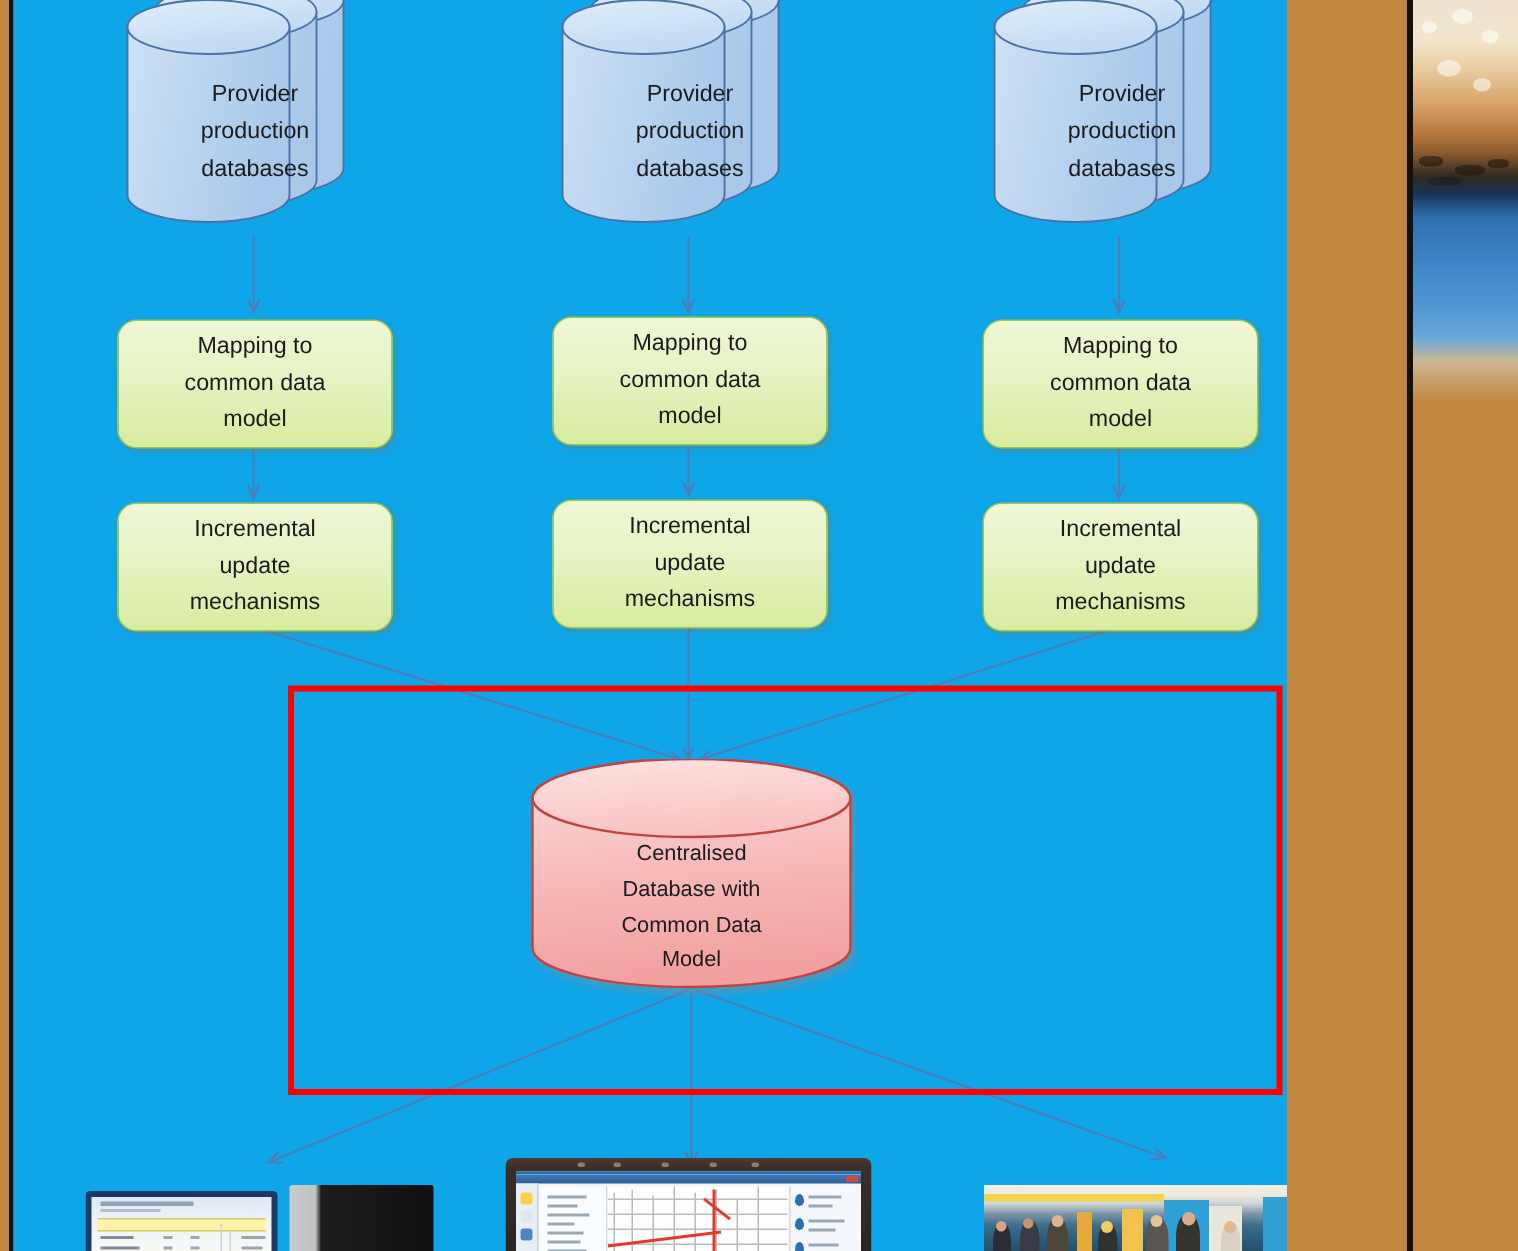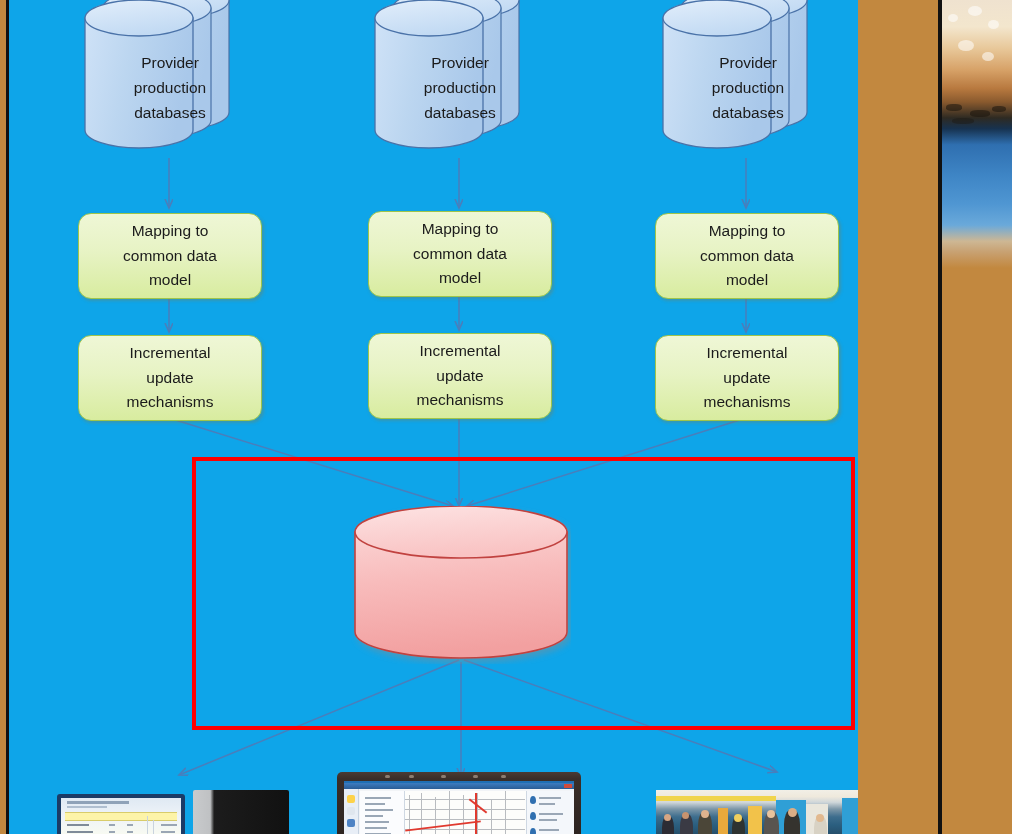--- a/index.html
+++ b/index.html
@@ -362,20 +362,24 @@
           </linearGradient>
           <filter id="cshadow" x="-20%" y="-20%" width="150%" height="150%">
             <feDropShadow dx="3" dy="4" stdDeviation="3" flood-color="#8c8c8c" flood-opacity="0.45"></feDropShadow>
           </filter>
         </defs>
         <g filter="url(#cshadow)">
           <path d="M4,26 v100 a106,26 0 0 0 212,0 v-100 z" fill="url(#cdb)" stroke="#c1423f" stroke-width="1.6"></path>
           <ellipse cx="110" cy="26" rx="106" ry="26" fill="url(#cdbtop)" stroke="#c1423f" stroke-width="1.6"></ellipse>
         </g>
       </svg>
+      <div id="central-db-label" class="nowrap">Centralised
+Database with
+Common Data
+Model</div>
     </div>
 
     <div class="photo" style="left:48px;top:786px;width:240px;height:48px;">
       <div id="monitor-screen">
         <div id="monitor-inner">
           <div class="hdr"></div>
             <div class="hdr2"></div>
           <div class="band"></div>
           <div class="row" style="top:26px;width:22px;"></div>
           <div class="row" style="top:33px;width:26px;"></div>

